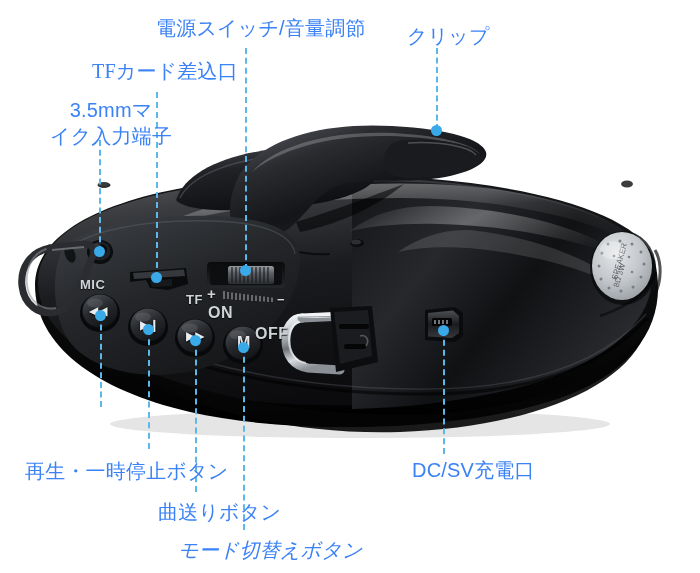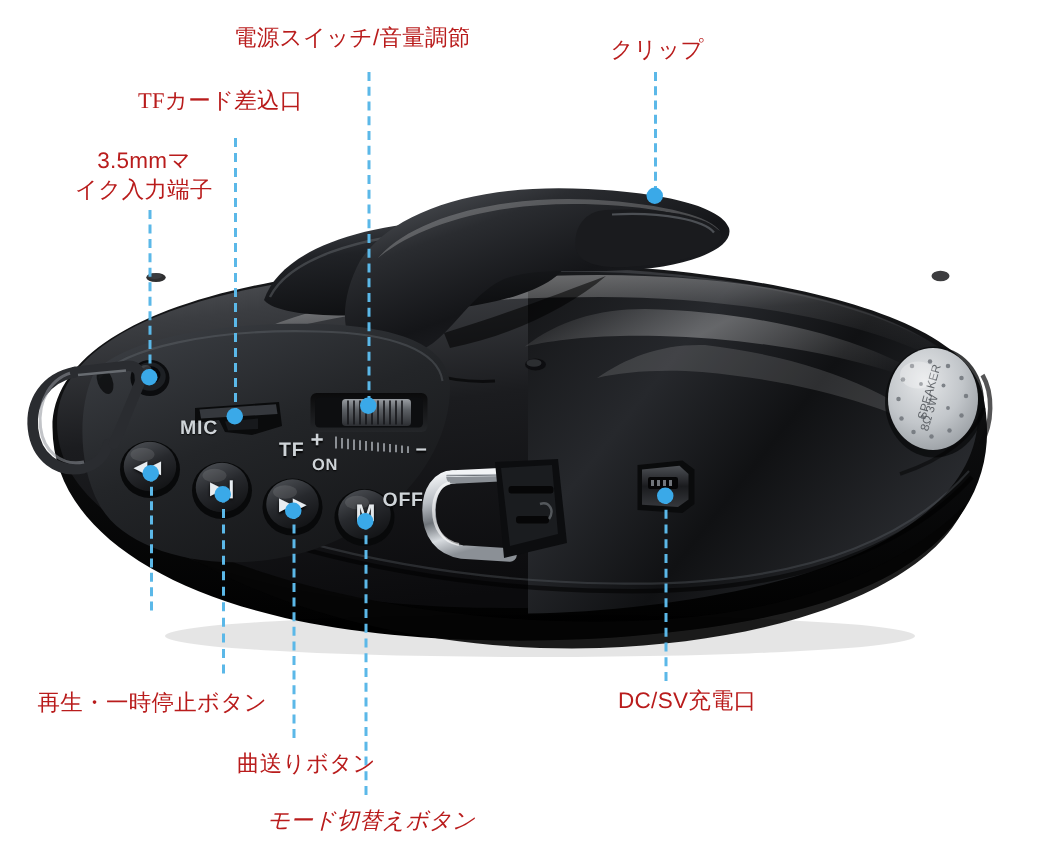--- a/index.html
+++ b/index.html
@@ -10,22 +10,22 @@
   #stage{
     position:relative;
     width:700px;height:573px;
     background:#ffffff;
     overflow:hidden;
   }
 
   
   .label{
     position:absolute;
-    color:#b91c1c;
-    font-size:15px;
+    color:#3b82f6;
+    font-size:20px;
     line-height:1.28;
     white-space:pre;
     letter-spacing:.2px;
     font-weight:400;
   }
   .label.center{text-align:center;}
 
   
   .leader{
     position:absolute;
@@ -45,22 +45,22 @@
   .etch{
     position:absolute;
     color:#cfd4d8;
     font-family:"Liberation Sans","DejaVu Sans",sans-serif;
     font-weight:600;
     text-shadow:0 1px 1px rgba(0,0,0,.85);
     pointer-events:none;
   }
   .etch.mic{font-size:13px;letter-spacing:.5px;}
   .etch.tf{font-size:13px;letter-spacing:.5px;}
-  .etch.on{font-size:11px;letter-spacing:.5px;}
-  .etch.off{font-size:13px;letter-spacing:.5px;}
+  .etch.on{font-size:16px;letter-spacing:.5px;}
+  .etch.off{font-size:16px;letter-spacing:.5px;}
   .etch.plus{font-size:15px;font-weight:700;}
   .etch.minus{font-size:13px;font-weight:700;}
   .etch.m{font-size:16px;color:#e3e7ea;font-weight:600;text-shadow:0 1px 2px #000;}
 
   .btnglyph{
     position:absolute;
     color:#e8edf1;
     font-size:12px;
     text-shadow:0 1px 2px #000;
     pointer-events:none;
@@ -396,21 +396,21 @@
       <text x="622" y="276" font-family="Liberation Sans, sans-serif" font-size="8" fill="#55595e" text-anchor="middle" transform="rotate(-74 622 276)" opacity="0.9">8Ω 3W</text>
       <ellipse cx="612" cy="250" rx="12" ry="9" fill="#ffffff" opacity="0.28"></ellipse>
     </g>
 
     <path d="M655 250 C662 262, 662 282, 654 296" fill="none" stroke="#0b0c0d" stroke-width="3" opacity="0.7"></path>
     <path d="M600 316 C630 306, 650 290, 656 272" fill="none" stroke="#000" stroke-opacity="0.45" stroke-width="2.5"></path>
 
     <ellipse cx="360" cy="424" rx="250" ry="14" fill="#000" opacity="0.10"></ellipse>
   </svg>
 
-  <div class="etch mic" style="left:80px;top:277px;margin-left:40px;">MIC</div>
+  <div class="etch mic" style="left:80px;top:277px;">MIC</div>
   <div class="etch tf" style="left:146px;top:292px;margin-left:40px;">TF</div>
   <div class="etch plus" style="left:207px;top:285px;">+</div>
   <div class="etch minus" style="left:277px;top:292px;">−</div>
   <div class="etch on" style="left:208px;top:304px;">ON</div>
   <div class="etch off" style="left:255px;top:325px;">OFF</div>
   <div class="etch m" style="left:237px;top:334px;">M</div>
 
   <div class="btnglyph" style="left:89px;top:304px;">◀◀</div>
   <div class="btnglyph" style="left:140px;top:318px;">▶❙</div>
   <div class="btnglyph" style="left:186px;top:329px;">▶▶</div>

